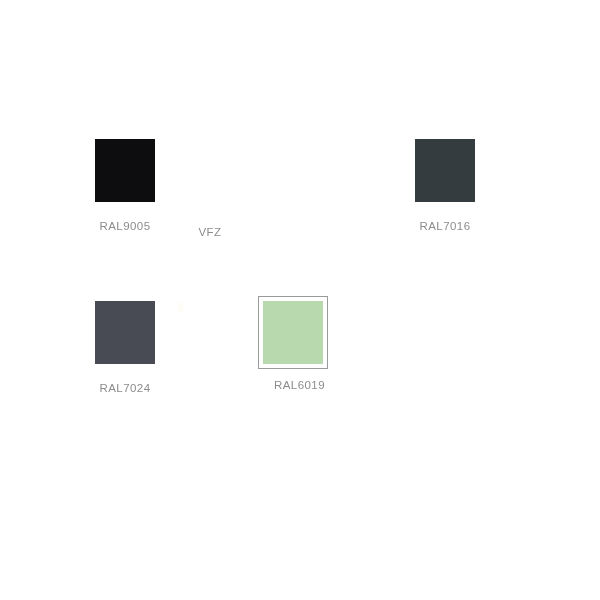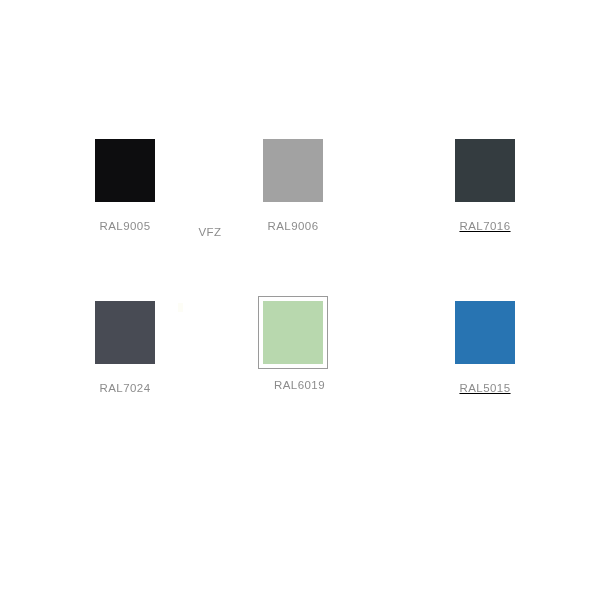--- a/index.html
+++ b/index.html
@@ -39,21 +39,21 @@
     width: 110px;
     height: 120px;
     display: flex;
     flex-direction: column;
     align-items: center;
   }
   
   .swatch-cell.col-1 { left: 70px; }
   .swatch-cell.col-2 { left: 155px; }
   .swatch-cell.col-3 { left: 238px; }
-  .swatch-cell.col-4 { left: 430px; text-decoration: underline; }
+  .swatch-cell.col-4 { left: 390px; }
 
   .swatch-box-wrap {
     width: 70px;
     height: 72px;
     display: flex;
     align-items: center;
     justify-content: center;
     box-sizing: border-box;
   }
 
@@ -119,26 +119,20 @@
       <div class="swatch-label" style="color: rgb(140, 140, 140);">RAL9005</div>
     </div>
 
     <div class="swatch-cell col-2">
       <div class="swatch-box-wrap">
         <span class="swatch-box is-empty"></span>
       </div>
       <div class="swatch-label" style="color: rgb(140, 140, 140); margin-top: 20px;">VFZ</div>
     </div>
 
-    <div class="swatch-cell col-3">
-      <div class="swatch-box-wrap">
-        <span class="swatch-box" style="background: rgb(162, 162, 162);"></span>
-      </div>
-      <div class="swatch-label" style="color: rgb(140, 140, 140);">RAL9006</div>
-    </div>
 
     <div class="swatch-cell col-4">
       <div class="swatch-box-wrap">
         <span class="swatch-box" style="background: rgb(52, 60, 64);"></span>
       </div>
       <div class="swatch-label" style="color: rgb(140, 140, 140);">RAL7016</div>
     </div>
 
   </div>
 
@@ -151,24 +145,18 @@
       <div class="swatch-label" style="color: rgb(140, 140, 140);">RAL7024</div>
     </div>
 
     <div class="swatch-cell col-3 is-selected">
       <div class="swatch-box-wrap is-selected" style="border-color: rgb(154, 154, 154);">
         <span class="swatch-box" style="background: rgb(184, 216, 174);"></span>
       </div>
       <div class="swatch-label" style="color: rgb(140, 140, 140);">RAL6019</div>
     </div>
 
-    <div class="swatch-cell col-4">
-      <div class="swatch-box-wrap">
-        <span class="swatch-box" style="background: rgb(40, 116, 178);"></span>
-      </div>
-      <div class="swatch-label" style="color: rgb(140, 140, 140);">RAL5015</div>
-    </div>
 
   </div>
 
   <span class="faint-artifact"></span>
 
 </div>
 
 </body></html>

